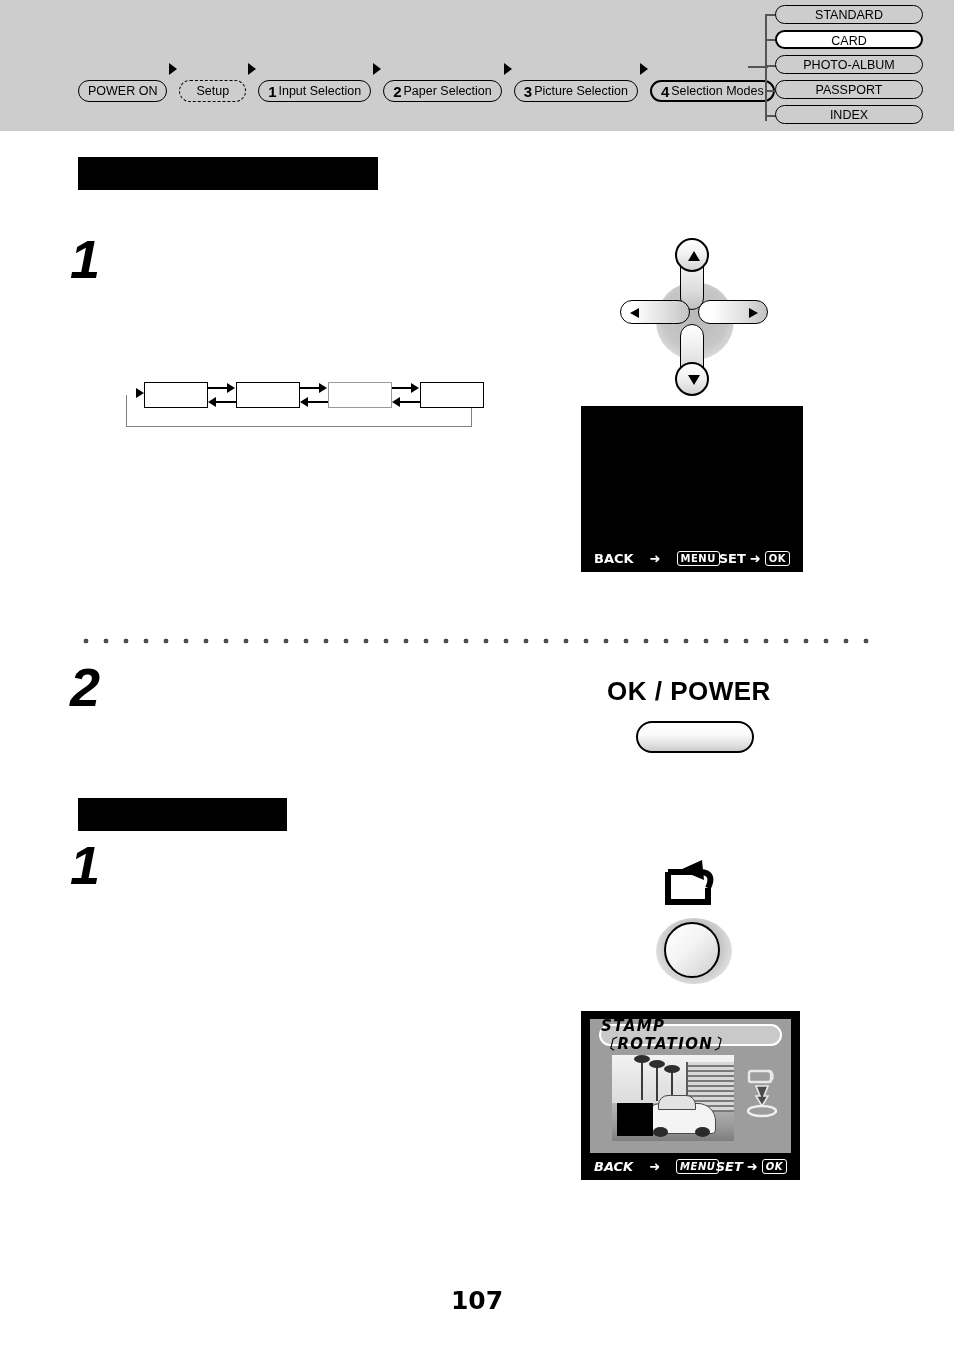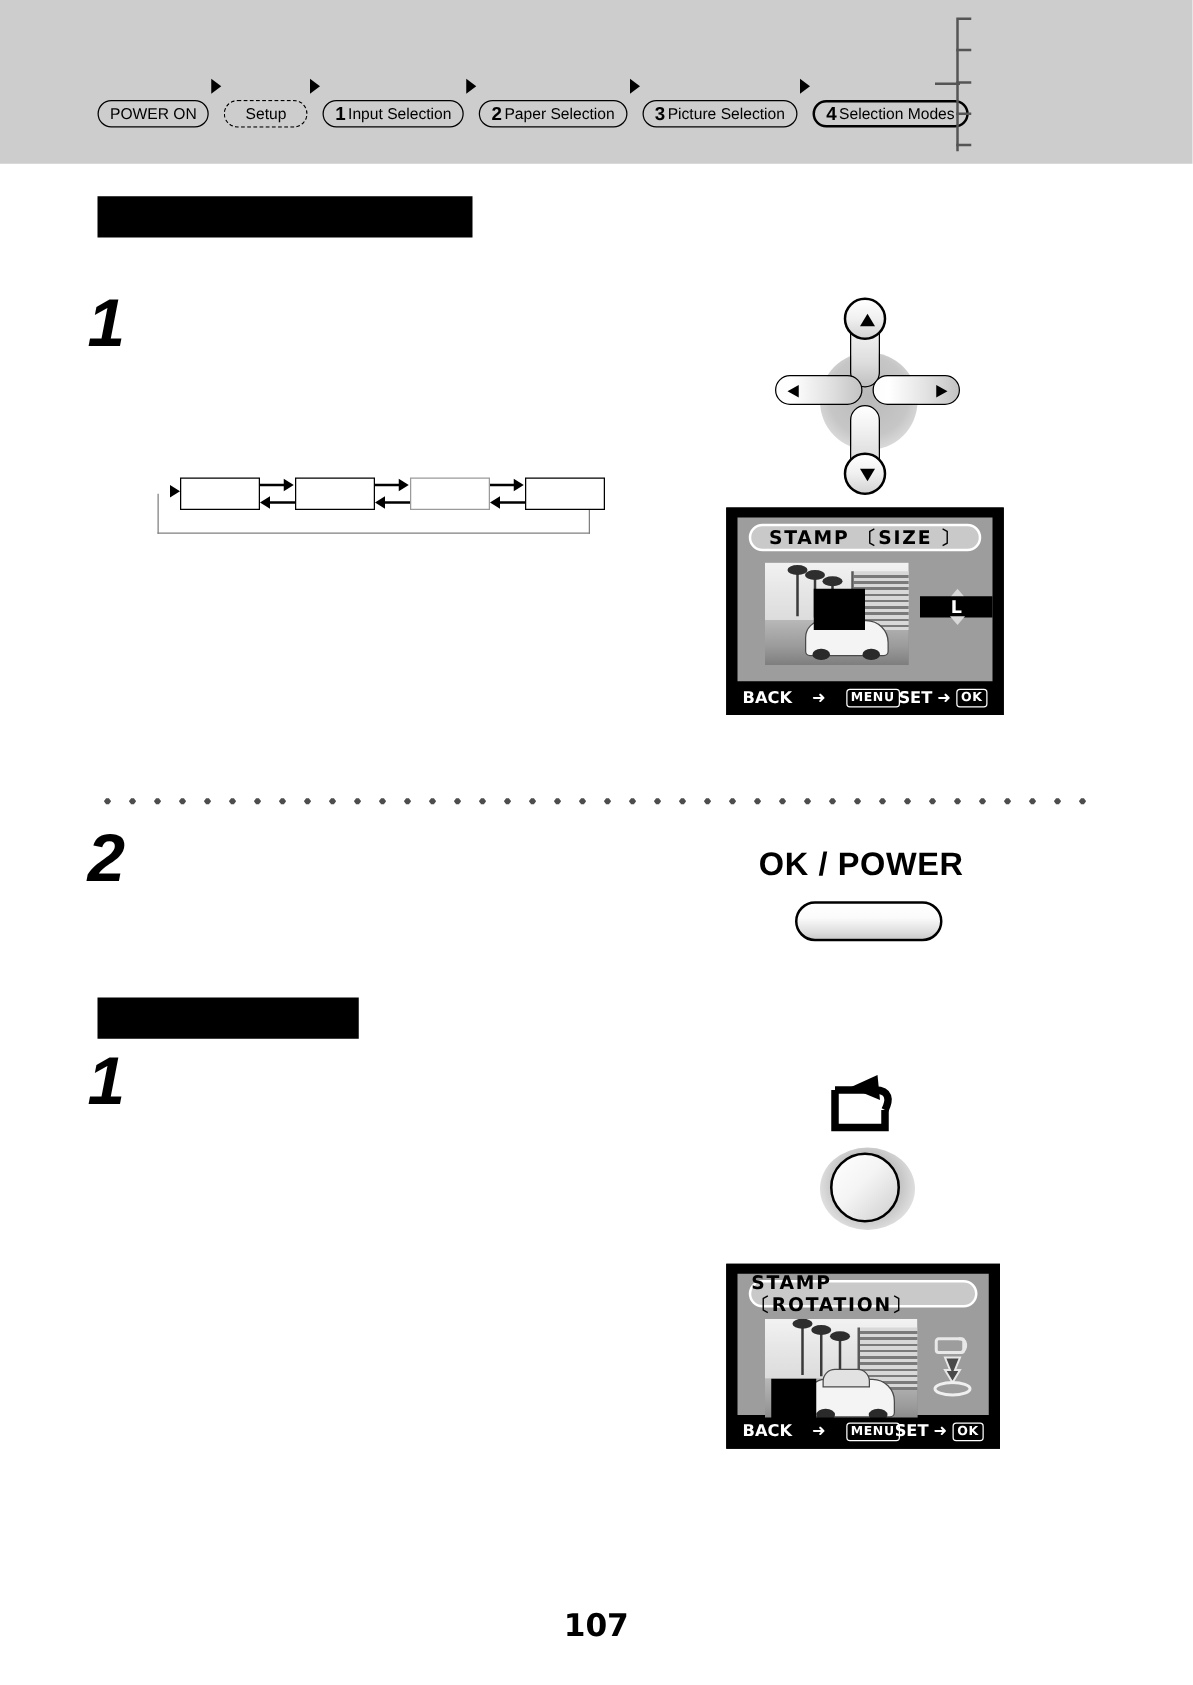--- a/index.html
+++ b/index.html
@@ -254,21 +254,21 @@
     border:2.4px solid #000;box-sizing:border-box;
     background:linear-gradient(135deg,#ffffff 0%,#f4f4f4 45%,#dcdcdc 80%,#cfcfcf 100%);
   }
 
   
   .lcd{
     position:absolute;background:#000;
     border:1px solid #000;box-sizing:border-box;
   }
   #lcd-size{left:581px;top:406px;width:222px;height:166px;}
-  #lcd-rot{left:581px;top:1011px;width:219px;height:148px;}
+  #lcd-rot{left:581px;top:1011px;width:219px;height:169px;font-style:italic;}
 
   .lcd-inner{
     position:absolute;left:8px;top:7px;right:8px;bottom:26px;
     background:#9d9d9d;
   }
   .lcd-title{
     position:absolute;left:9px;top:5px;right:9px;height:22px;
     background:#c9c9c9;
     border:2px solid #ffffff;border-radius:11px;
     box-sizing:border-box;
@@ -419,20 +419,37 @@
   </div>
 
   <div class="spine-lead"></div>
   <div class="spine"></div>
   <div class="spine-tick" style="top:14px;"></div>
   <div class="spine-tick" style="top:39px;"></div>
   <div class="spine-tick" style="top:65px;"></div>
   <div class="spine-tick" style="top:90px;"></div>
   <div class="spine-tick" style="top:115px;"></div>
 
+  <div class="mode-list">
+    <div class="mode-item">
+      <span>STANDARD</span>
+    </div>
+    <div class="mode-item selected">
+      <span>CARD</span>
+    </div>
+    <div class="mode-item">
+      <span>PHOTO-ALBUM</span>
+    </div>
+    <div class="mode-item">
+      <span>PASSPORT</span>
+    </div>
+    <div class="mode-item">
+      <span>INDEX</span>
+    </div>
+  </div>
 </div>
 
 <div class="section-bar" id="section-bar-1"></div>
 
 <div class="step-num" id="step-1a">1</div>
 
 <div class="flow">
   <div class="loop"></div>
   <div class="loop-head"></div>
   <div class="loop-head-r"></div>
@@ -465,43 +482,20 @@
   </div>
   <div class="dpad-knob up">
     <span class="tri up"></span>
   </div>
   <div class="dpad-knob down">
     <span class="tri down"></span>
   </div>
 </div>
 
 <div class="lcd" id="lcd-size">
-  <div class="lcd-inner">
-    <div class="lcd-title">STAMP  〔SIZE 〕</div>
-
-    <div class="lcd-photo" id="photo-size">
-      <div class="sky"></div>
-      <div class="road"></div>
-      <div class="bldg"></div>
-      <div class="palm" style="left:22%;top:8%;height:44%;"></div>
-      <div class="palm" style="left:34%;top:14%;height:40%;"></div>
-      <div class="palm" style="left:46%;top:20%;height:34%;"></div>
-      <div class="car">
-        <span class="wheel" style="left:8%;"></span>
-        <span class="wheel" style="right:8%;"></span>
-      </div>
-      <div class="stamp-block" id="stamp-size"></div>
-    </div>
-
-    <div class="size-sel">
-      <span class="sel-arrow up"></span>
-      <div class="size-val">L</div>
-      <span class="sel-arrow down"></span>
-    </div>
-  </div>
 
   <div class="lcd-footer">
     <span class="foot-left">
       <span>BACK</span>
       <span class="arrowglyph">➜</span>
       <span class="keycap">MENU</span>
     </span>
     <span class="foot-right">
       <span>SET</span>
       <span class="arrowglyph">➜</span>

